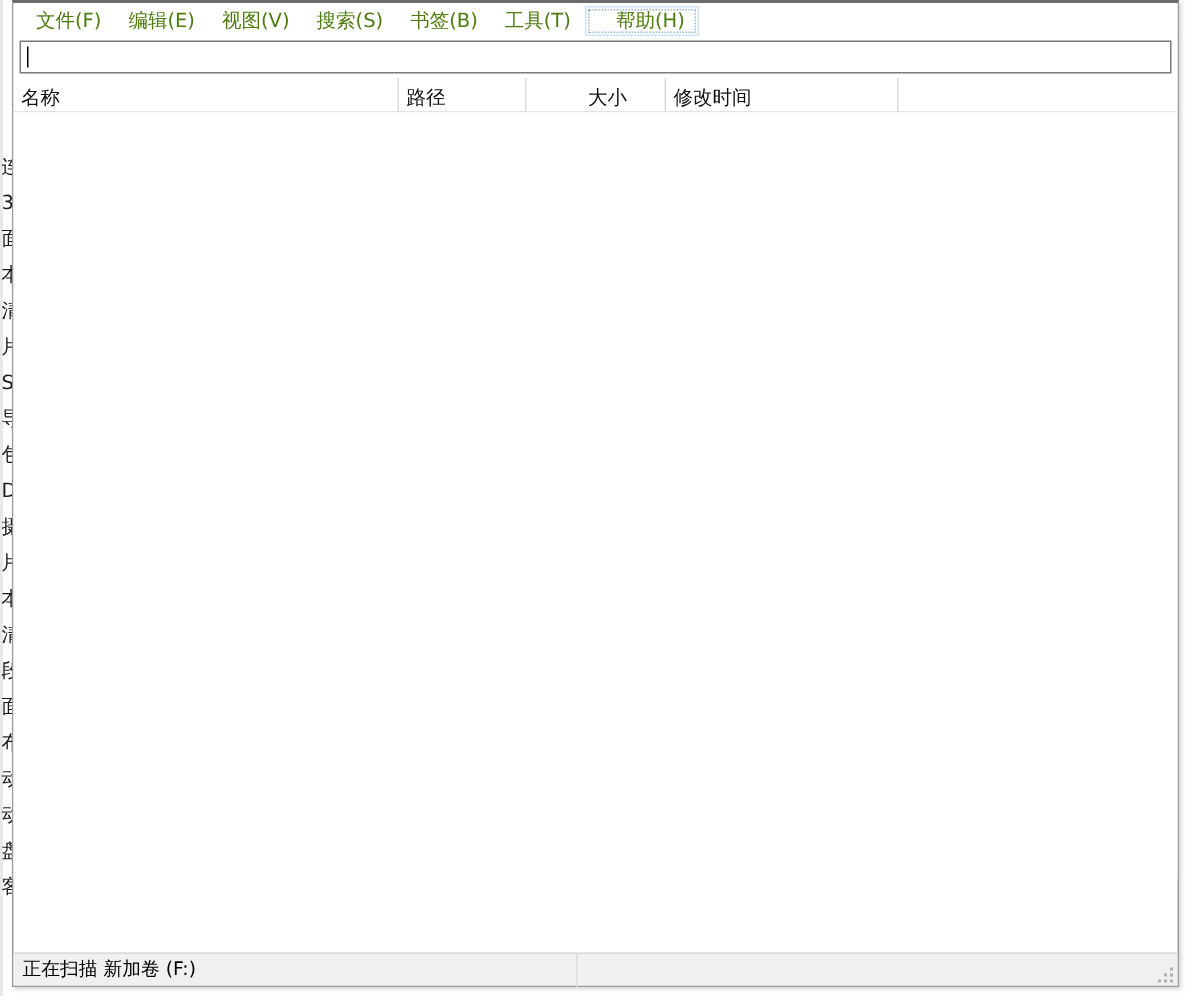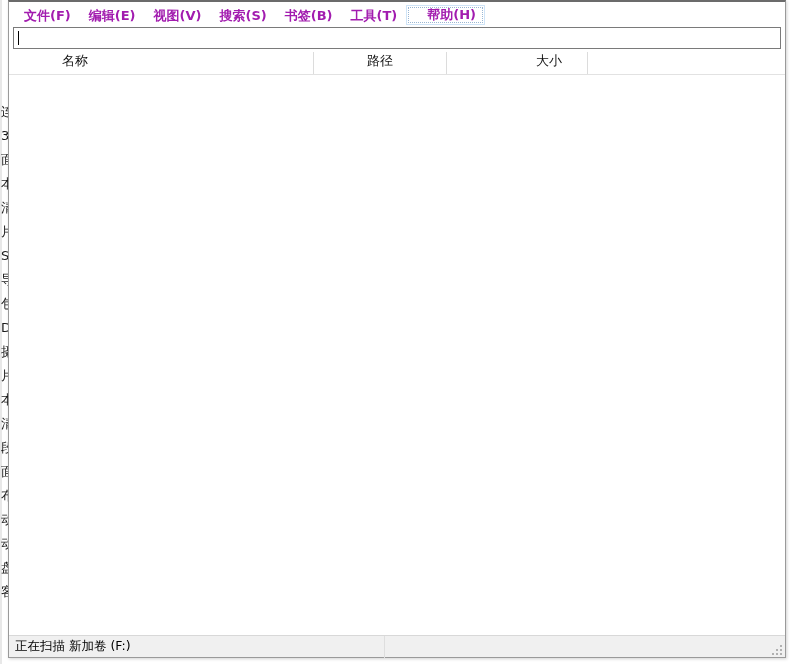--- a/index.html
+++ b/index.html
@@ -96,26 +96,25 @@
     justify-content: center;
     background: transparent;
     border: none;
     padding: 0;
   }
 
   
   .menubar {
     height: 23px;
     display: flex;
-    align-items: flex-end;
+    align-items: center;
     padding-left: 6px;
     background: #ffffff;
     font-size: 13.5px;
-    color: #a21caf;
-    font-weight: bold;
+    color: #4d7c0f;
   }
   .menu-item {
     padding: 1px 9px 0 9px;
     display: flex;
     align-items: center;
     white-space: nowrap;
     font-family: "DejaVu Sans", sans-serif;
     font-size: 13px;
   }
   .menu-item.active {
@@ -165,27 +164,26 @@
     border-bottom: 1px solid #e2e2e2;
     position: relative;
     display: flex;
     font-size: 13px;
     color: #101010;
     font-family: "DejaVu Sans", sans-serif;
   }
   .col {
     position: relative;
     display: flex;
-    align-items: flex-start;
+    align-items: flex-end;
     height: 22px;
     box-sizing: border-box;
     border-right: 1px solid #dcdcdc;
     padding: 0 5px;
     overflow: hidden;
-    margin-left: 48px;
   }
   .col.right { justify-content: flex-end; padding-right: 25px; }
   .col-name  { width: 257px; }
   .col-path  { width: 85px; }
   .col-size  { width: 93px; }
   .col-date  { width: 155px; }
   .col-pad   { flex: 1 1 auto; border-right: none; }
 
   
   .results {
@@ -298,20 +296,23 @@
     <div class="colheader" id="colheader">
         <div class="col col-name">
           <span>名称</span>
         </div>
         <div class="col col-path">
           <span>路径</span>
         </div>
         <div class="col col-size right">
           <span>大小</span>
         </div>
+        <div class="col col-date">
+          <span>修改时间</span>
+        </div>
         <div class="col col-pad"></div>
       </div>
 
     <div class="results"></div>
 
     <div class="statusbar">
       <div class="status-cell status-main">正在扫描 新加卷 (F:)</div>
       <div class="status-cell status-rest"></div>
       <div class="grip">
         <i style="right:0px;bottom:0px;"></i>

